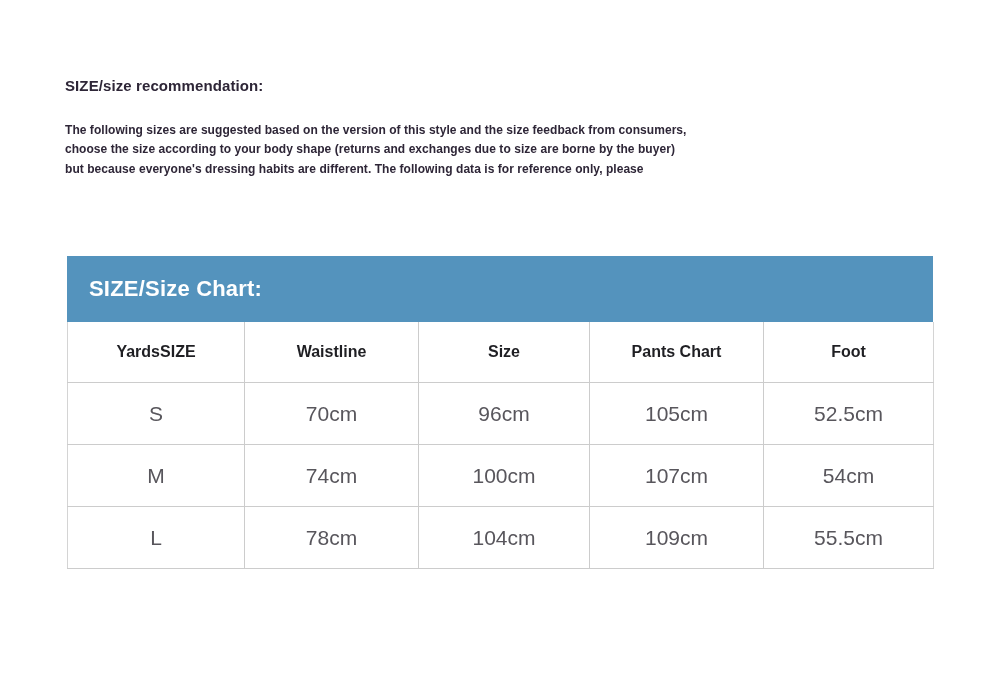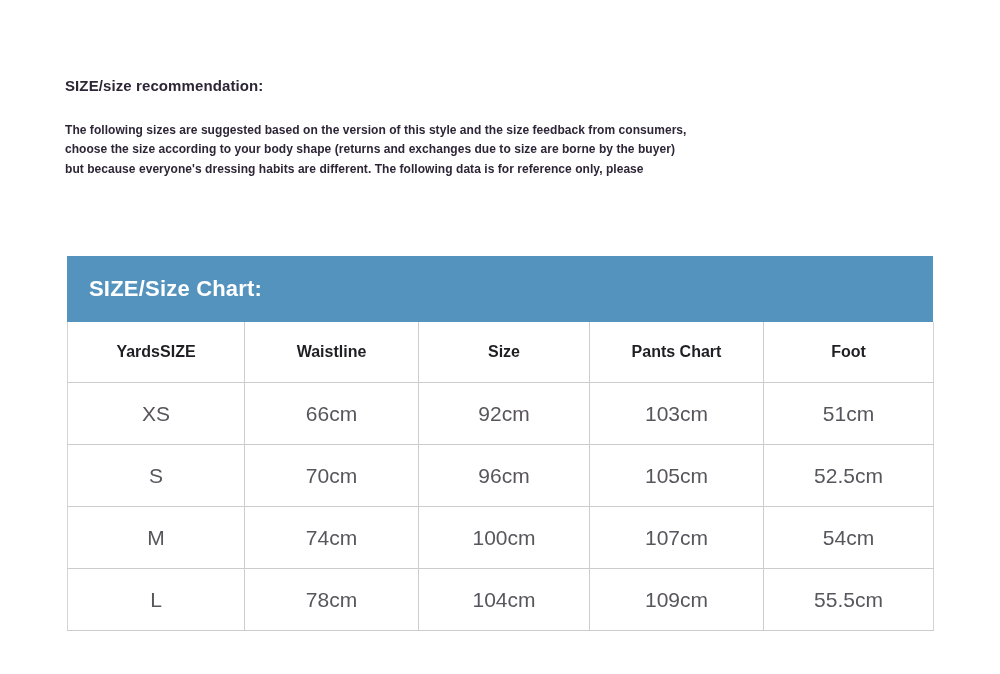--- a/index.html
+++ b/index.html
@@ -109,27 +109,20 @@
         <tr id="size-table-header-row">
             <th>YardsSIZE</th>
             <th>Waistline</th>
             <th>Size</th>
             <th>Pants Chart</th>
             <th>Foot</th>
           </tr>
       </thead>
       <tbody id="size-table-body">
           <tr>
-            <td>XS</td>
-            <td>66cm</td>
-            <td>92cm</td>
-            <td>103cm</td>
-            <td>51cm</td>
-          </tr>
-          <tr>
             <td>S</td>
             <td>70cm</td>
             <td>96cm</td>
             <td>105cm</td>
             <td>52.5cm</td>
           </tr>
           <tr>
             <td>M</td>
             <td>74cm</td>
             <td>100cm</td>

